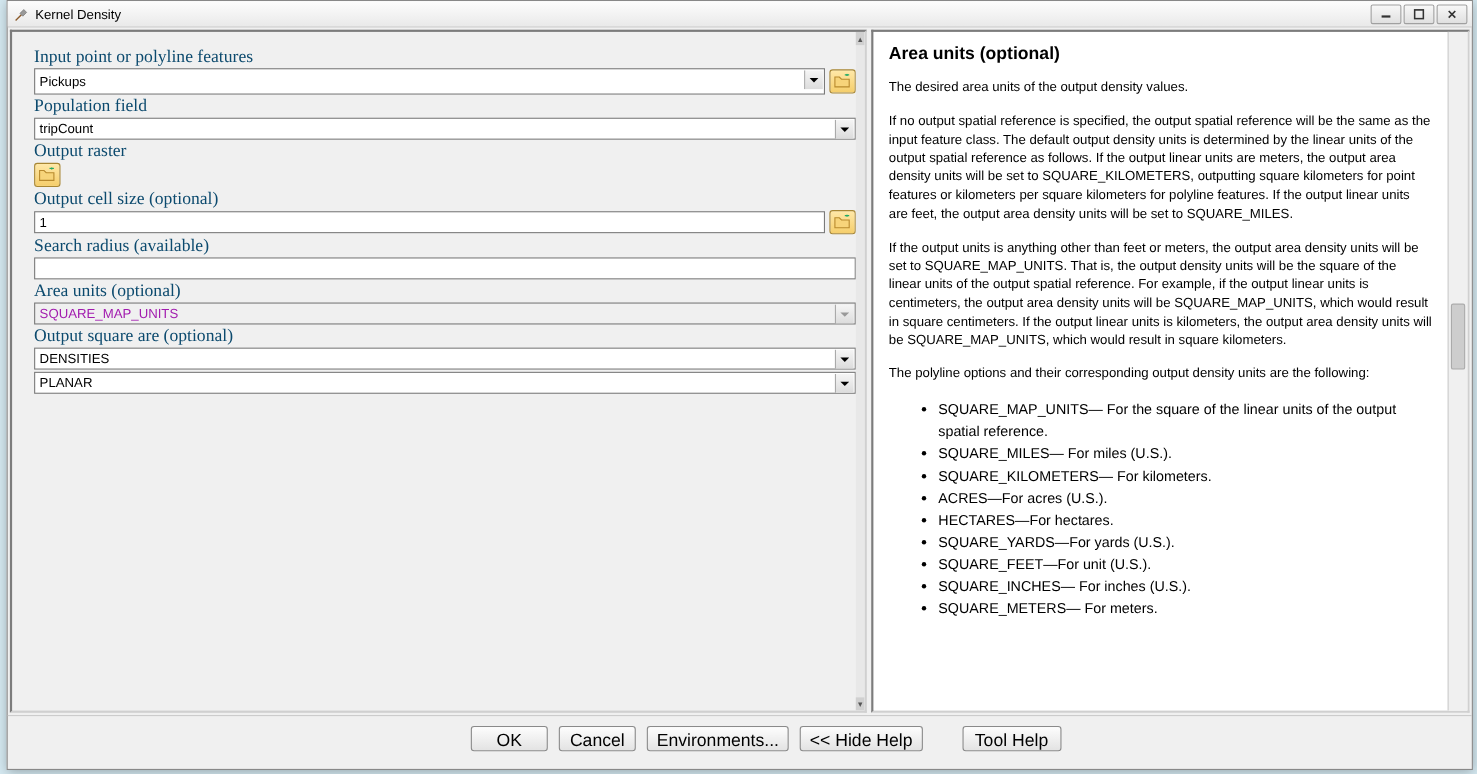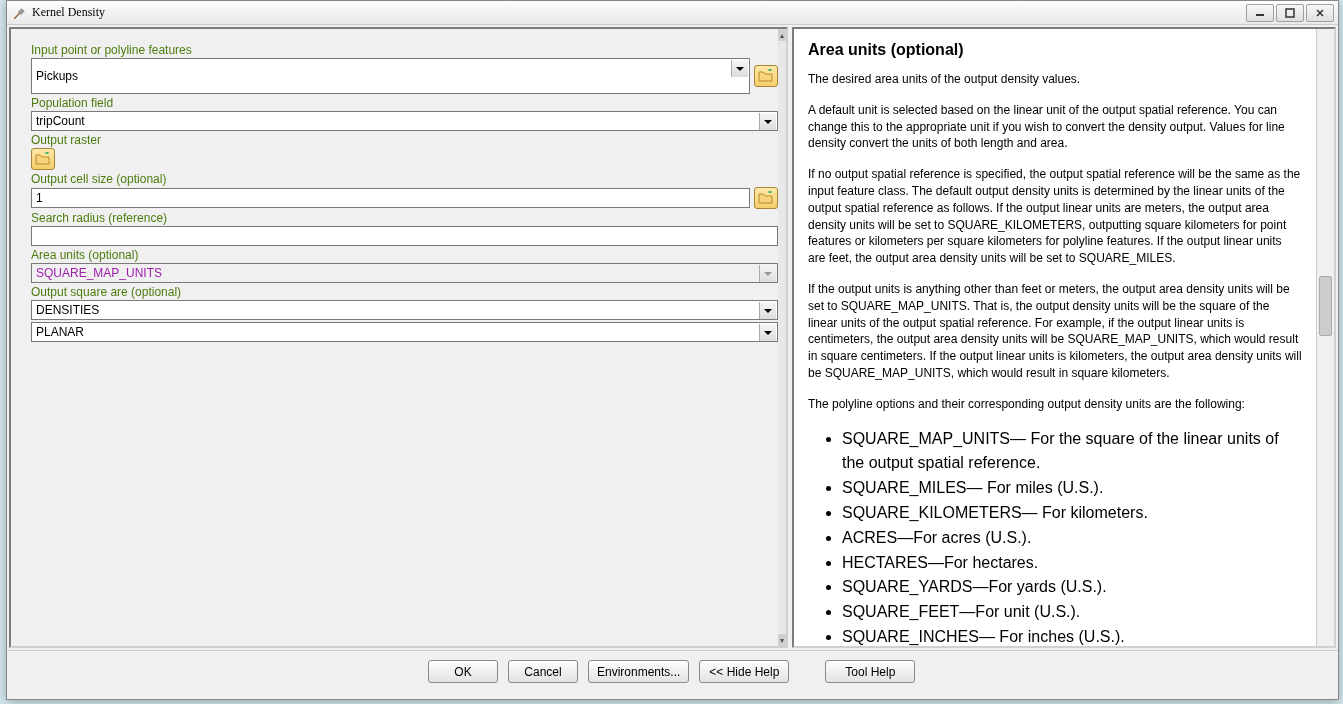--- a/index.html
+++ b/index.html
@@ -1,53 +1,53 @@
 <!DOCTYPE html>
 <html><head>
 <meta charset="utf-8">
 <style>
 * { box-sizing: border-box; margin: 0; padding: 0; }
 body { font-family: "Segoe UI", Tahoma, sans-serif; font-size: 12px; background: #d4e8f0; width: 1343px; height: 704px; overflow: hidden; position: relative; }
 .window { position: absolute; left: 6px; top: 0; width: 1333px; height: 700px; background: #f0f0f0; border: 1px solid #888; box-shadow: 0 2px 10px rgba(0,0,0,0.3); }
-.titlebar { height: 24px; background: linear-gradient(#fdfdfd, #e9e9e9); border-bottom: 1px solid #ccc; display: flex; align-items: center; padding: 0 4px; font-family: Liberation Serif, serif; }
+.titlebar { height: 24px; background: linear-gradient(#fdfdfd, #e9e9e9); border-bottom: 1px solid #ccc; display: flex; align-items: center; padding: 0 4px; }
 .titlebar-icon { width: 16px; height: 16px; margin-right: 5px; display: flex; align-items: center; justify-content: center; }
 .titlebar-title { flex: 1; font-size: 12px; color: #000; }
 .win-btns { display: flex; gap: 2px; }
 .win-btn { width: 28px; height: 18px; border: 1px solid #a0a0a0; background: linear-gradient(#f8f8f8, #e0e0e0); border-radius: 2px; display: flex; align-items: center; justify-content: center; font-family: Arial; font-size: 10px; cursor: default; }
 
 .body-area { display: flex; height: 625px; }
 .left-panel { width: 779px; border: 2px inset #d0d0d0; margin: 2px; background: #f0f0f0; position: relative; padding: 12px 8px 12px 20px; overflow: hidden; }
 .right-panel { flex: 1; border: 2px inset #d0d0d0; margin: 2px; background: #fff; position: relative; display: flex; }
 .right-content { flex: 1; padding: 12px 14px; overflow: hidden; }
 .right-scroll { width: 18px; background: #f0f0f0; border-left: 1px solid #ccc; position: relative; }
 .scroll-thumb { position: absolute; top: 40%; left: 2px; width: 13px; height: 60px; background: #cdcdcd; border: 1px solid #aaa; border-radius: 2px; }
 
-.form-label { font-size: 12px; color: #4d7c0f; margin-top: 2px; margin-bottom: 1px; }
+.form-label { font-size: 16px; color: #0c4a6e; margin-top: 2px; margin-bottom: 1px; font-family: Liberation Serif, serif; }
 .form-row { display: flex; align-items: center; gap: 4px; margin-bottom: 2px; }
 .field { flex: 1; height: 20px; border: 1px solid #7a7a7a; background: #fff; padding: 0 4px; font-size: 12px; display: flex; align-items: center; }
 .field.disabled { background: #f0f0f0; color: #a21caf; }
 .dropdown { position: relative; }
 .dropdown-arrow { position: absolute; right: 1px; top: 1px; width: 17px; height: 17px; background: linear-gradient(#f5f5f5, #dcdcdc); border-left: 1px solid #aaa; display: flex; align-items: center; justify-content: center; }
 .dropdown-arrow:after { content: ""; border-left: 4px solid transparent; border-right: 4px solid transparent; border-top: 4px solid #000; }
 .dropdown.disabled .dropdown-arrow:after { border-top-color: #999; }
 .browse-btn { width: 24px; height: 22px; border: 1px solid #a88734; border-radius: 3px; background: linear-gradient(#ffe8a8, #f5ce6b); display: flex; align-items: center; justify-content: center; }
-.big-dropdown { height: 36px; }
+.big-dropdown { height: 24px; }
 
 .left-scroll-track { position: absolute; right: 0; top: 0; width: 8px; height: 100%; background: #e8e8e8; }
 .left-scroll-arrow { position: absolute; right: 0; width: 8px; height: 12px; background: #d0d0d0; display:flex; align-items:center; justify-content:center; font-size:8px; color:#555;}
 .left-scroll-arrow.top { top: 0; }
 .left-scroll-arrow.bot { bottom: 0; }
 
 .help-title { font-size: 16px; font-weight: bold; margin-bottom: 12px; }
 .help-para { font-size: 12px; line-height: 1.4; margin-bottom: 14px; }
-.help-list { margin-left: 34px; font-size: 16px; line-height: 1.55; }
+.help-list { margin-left: 45px; font-size: 13px; line-height: 1.55; }
 .help-list li { list-style: disc; }
 
 .bottom-bar { height: 42px; display: flex; align-items: center; padding: 0 6px; border-top: 1px solid #ccc; }
-.btn { height: 23px; border: 1px solid #8a8a8a; border-radius: 3px; background: linear-gradient(#fdfdfd, #e3e3e3); font-size: 12px; padding: 4px 8px; min-width: 70px; cursor: default; }
+.btn { height: 23px; border: 1px solid #8a8a8a; border-radius: 3px; background: linear-gradient(#fdfdfd, #e3e3e3); font-size: 16px; padding: 4px 8px; min-width: 70px; cursor: default; }
 .btn-group-left { margin-left: 415px; display: flex; gap: 10px; }
 .btn-group-right { margin-left: 36px; }
 </style>
 </head>
 <body>
 
 <div class="window">
   <div class="titlebar">
     <span class="titlebar-icon">
       <svg width="14" height="14" viewBox="0 0 16 16">
@@ -117,21 +117,21 @@
           <span>1</span>
         </div>
         <div class="browse-btn">
           <svg width="16" height="14" viewBox="0 0 16 14">
               <path d="M1 4 L1 12 L14 12 L14 5 L7 5 L5 3 L1 3 Z" fill="#f7d47a" stroke="#b88a2e"></path>
               <path d="M12 2 L12 0 M10 1 L14 1" stroke="#2a6" stroke-width="1.2"></path>
             </svg>
         </div>
       </div>
 
-      <div class="form-label">Search radius (reference)</div>
+      <div class="form-label">Search radius (available)</div>
       <div class="form-row">
         <div class="field">
           <span></span>
         </div>
       </div>
 
       <div class="form-label">Area units (optional)</div>
       <div class="form-row">
         <div class="field dropdown disabled">
           <span>SQUARE_MAP_UNITS</span>
@@ -157,21 +157,20 @@
       <div class="left-scroll-track">
         <div class="left-scroll-arrow top">▴</div>
         <div class="left-scroll-arrow bot">▾</div>
       </div>
     </div>
 
     <div class="right-panel">
       <div class="right-content">
         <div class="help-title">Area units (optional)</div>
         <p class="help-para">The desired area units of the output density values.</p>
-        <p class="help-para">A default unit is selected based on the linear unit of the output spatial reference. You can change this to the appropriate unit if you wish to convert the density output. Values for line density convert the units of both length and area.</p>
         <p class="help-para">If no output spatial reference is specified, the output spatial reference will be the same as the input feature class. The default output density units is determined by the linear units of the output spatial reference as follows. If the output linear units are meters, the output area density units will be set to SQUARE_KILOMETERS, outputting square kilometers for point features or kilometers per square kilometers for polyline features. If the output linear units are feet, the output area density units will be set to SQUARE_MILES.</p>
         <p class="help-para">If the output units is anything other than feet or meters, the output area density units will be set to SQUARE_MAP_UNITS. That is, the output density units will be the square of the linear units of the output spatial reference. For example, if the output linear units is centimeters, the output area density units will be SQUARE_MAP_UNITS, which would result in square centimeters. If the output linear units is kilometers, the output area density units will be SQUARE_MAP_UNITS, which would result in square kilometers.</p>
         <p class="help-para">The polyline options and their corresponding output density units are the following:</p>
         <ul class="help-list">
           <li>SQUARE_MAP_UNITS— For the square of the linear units of the output spatial reference.</li>
           <li>SQUARE_MILES— For miles (U.S.).</li>
           <li>SQUARE_KILOMETERS— For kilometers.</li>
           <li>ACRES—For acres (U.S.).</li>
           <li>HECTARES—For hectares.</li>
           <li>SQUARE_YARDS—For yards (U.S.).</li>

